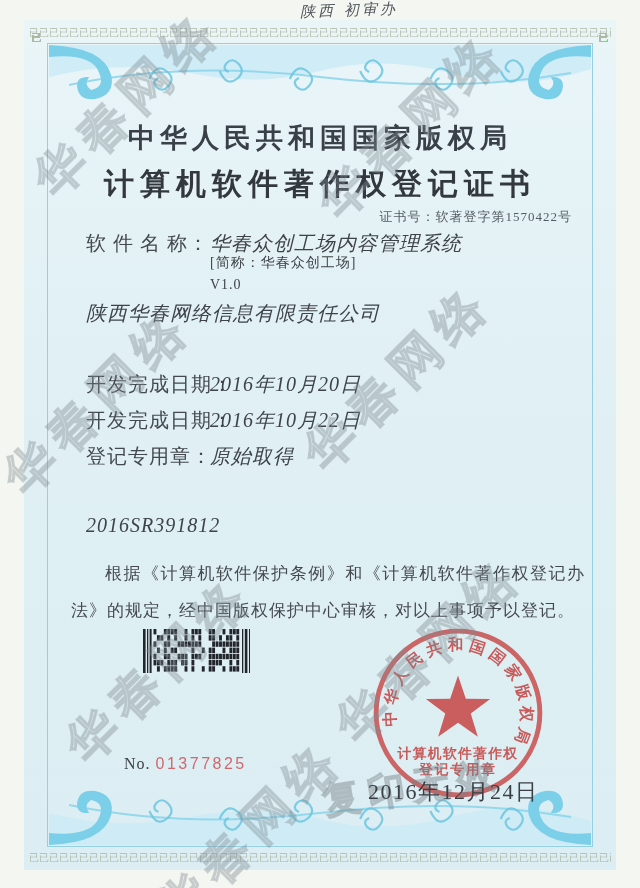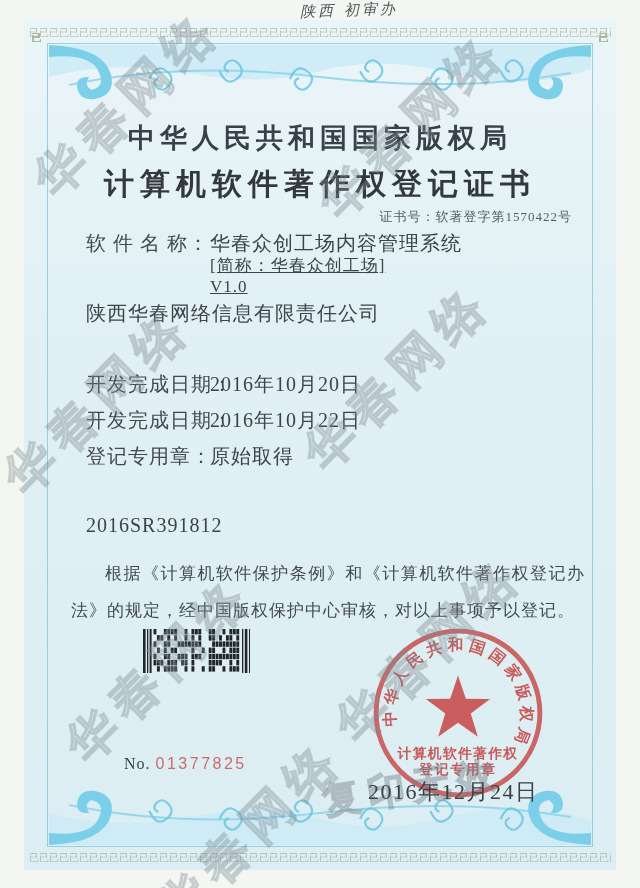--- a/index.html
+++ b/index.html
@@ -24,22 +24,22 @@
   .flip{transform:scaleY(-1);}
   
   #authority{position:absolute;left:0;top:100px;width:100%;text-align:center;
              font-size:27px;font-weight:600;letter-spacing:5px;color:#3a4047;}
   #certtitle{position:absolute;left:0;top:144px;width:100%;text-align:center;
              font-size:30px;font-weight:700;letter-spacing:6px;color:#33383e;}
   #certno{position:absolute;top:188px;right:44px;font-size:13px;color:#555c63;letter-spacing:1px;}
   
   .row{position:absolute;left:62px;display:flex;font-size:20px;color:#44494e;}
   .flabel{width:124px;white-space:pre;letter-spacing:1px;flex:none;}
-  .fvalue{color:#3e4348;letter-spacing:1px;}
-  .subline{position:absolute;left:186px;font-size:17px;color:#3e4348;letter-spacing:1px;text-decoration:underline;}
+  .fvalue{color:#3e4348;letter-spacing:1px;font-style:italic;}
+  .subline{position:absolute;left:186px;font-size:14px;color:#3e4348;letter-spacing:1px;}
   
   #statement{position:absolute;left:40px;top:528px;width:514px;font-size:17px;line-height:37px;
              color:#44494e;text-indent:2em;text-align:justify;margin:7px;letter-spacing:1px;}
   
   #barcode{position:absolute;left:116px;top:609px;width:116px;height:44px;}
   
   #serial{position:absolute;left:100px;top:735px;font-size:16px;color:#3d4249;letter-spacing:1px;}
   #serial .num{color:#cf686d;letter-spacing:2.5px;font-family:"Liberation Sans",sans-serif;text-align:center;}
   
   #seal{position:absolute;left:345px;top:604px;width:178px;height:178px;z-index:4;opacity:.92;}

